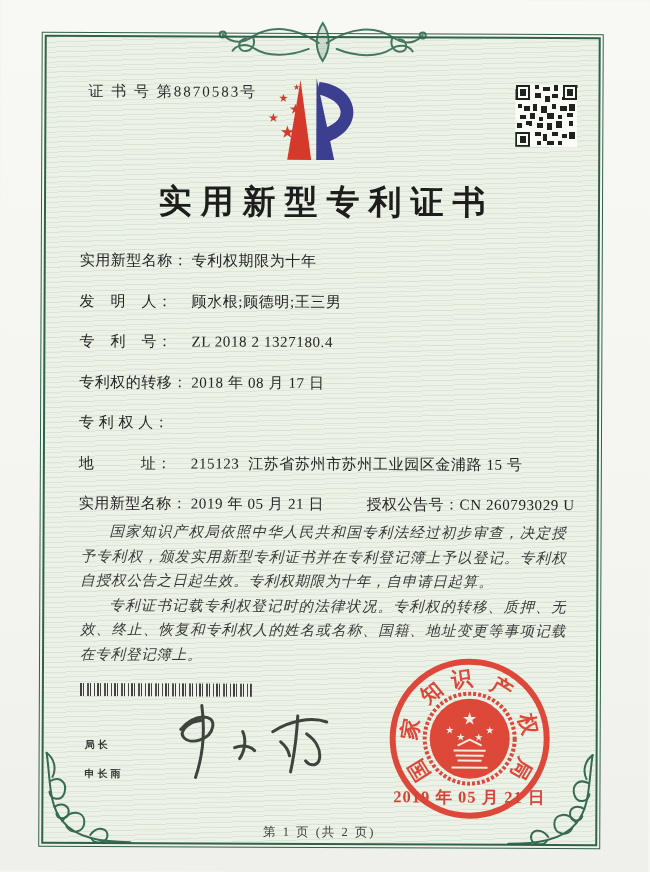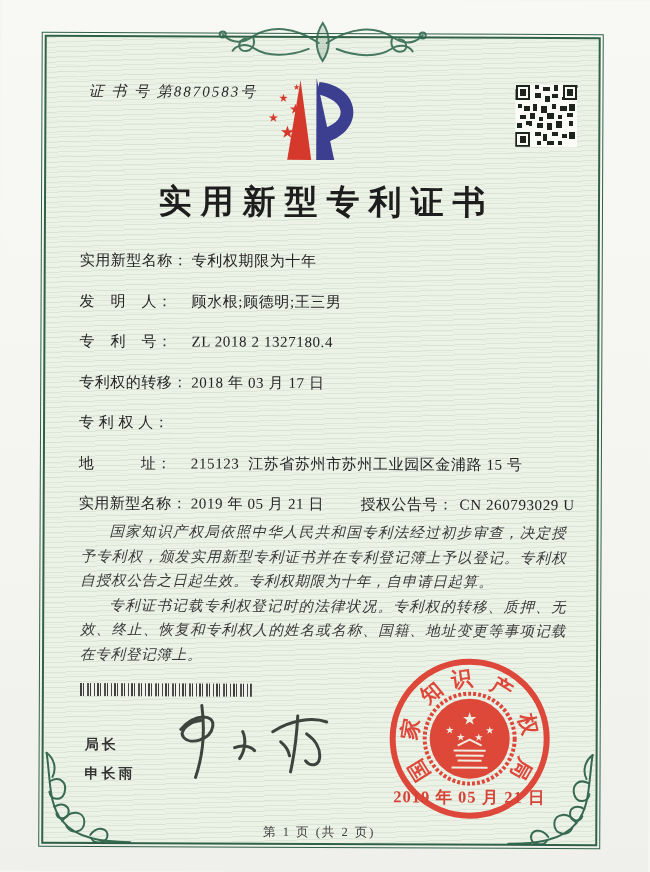--- a/index.html
+++ b/index.html
@@ -8,39 +8,39 @@
     linear-gradient(180deg,#f8f8f4 0%,#f4f5f0 60%,#efefeb 100%);transform:rotate(.25deg);}
   
   .frame{position:absolute;left:40px;top:33px;width:560px;height:813px;
     border:1px solid #2f6247;}
   .frame-inner{position:absolute;inset:2px;border:2px solid #2f6247;
     background:
       repeating-linear-gradient(178deg,rgba(130,165,135,.16) 0 1px,rgba(255,255,255,0) 1px 5px),
       repeating-linear-gradient(2deg,rgba(160,190,160,.08) 0 1px,rgba(255,255,255,0) 1px 7px),
       #edf2e7;}
   .content{position:absolute;inset:0;}
-  .certno{position:absolute;left:46px;top:49px;font-size:15px;letter-spacing:2px;color:#2b2b2b;font-style:italic;}
+  .certno{position:absolute;left:46px;top:49px;font-size:15px;letter-spacing:2px;color:#2b2b2b;}
   .logo{position:absolute;left:216px;top:40px;}
   .qr{position:absolute;left:473px;top:50px;}
   .title{position:absolute;left:0;top:146px;width:100%;text-align:center;
     font-size:33px;font-weight:600;letter-spacing:9px;color:#1d1d1d;text-indent:9px;}
   .rows{position:absolute;left:38px;top:218px;right:26px;font-size:15px;color:#252525;}
   .row{display:flex;align-items:baseline;height:24px;margin-bottom:16.5px;}
   .row .lab{flex:0 0 112px;font-weight:400;letter-spacing:.5px;white-space:pre;}
   .row .val{letter-spacing:.6px;white-space:pre;}
   .row.dual{justify-content:space-between;}
   .pair{display:flex;align-items:baseline;}
   .body-text{position:absolute;left:40px;top:486px;right:34px;font-size:14.5px;
     line-height:24.5px;color:#3a3a3a;text-align:justify;font-style:italic;letter-spacing:.8px;}
   .body-text p{margin:0;text-indent:2em;}
   .barcode{position:absolute;left:40px;top:650px;width:172px;height:13px;opacity:.82;
     background:repeating-linear-gradient(90deg,#1c1c1c 0 2px,#f2f2ec 2px 3px,#1c1c1c 3px 4px,
       #f2f2ec 4px 7px,#2e2e2e 7px 9px,#f2f2ec 9px 10px,#111 10px 11px,#f2f2ec 11px 14px,
       #222 14px 15px,#f2f2ec 15px 17px);}
-  .director{position:absolute;left:45px;top:697px;font-size:14px;font-weight:600;
+  .director{position:absolute;left:45px;top:697px;font-size:10px;font-weight:600;
     color:#333;letter-spacing:3px;line-height:29px;}
   .signature{position:absolute;left:115px;top:662px;}
   .sealbox{position:absolute;left:330px;top:607px;}
   .footer{position:absolute;left:0;top:790px;width:100%;text-align:center;
     font-size:12.5px;color:#3d3d3d;letter-spacing:2px;}
   .orn-top{position:absolute;left:50%;top:-17px;transform:translateX(-50%);}
   .fl-bl{position:absolute;left:1px;bottom:1px;}
   .fl-br{position:absolute;right:1px;bottom:1px;transform:scaleX(-1);}
   svg text{font-family:"Liberation Serif","DejaVu Serif",serif;}
 </style>
@@ -161,36 +161,36 @@
         <div class="row">
           <span class="lab">发　明　人：</span>
           <span class="val">顾水根;顾德明;王三男</span>
         </div>
         <div class="row">
           <span class="lab">专　利　号：</span>
           <span class="val">ZL 2018 2 1327180.4</span>
         </div>
         <div class="row">
           <span class="lab">专利权的转移：</span>
-          <span class="val">2018 年 03 月 17 日</span>
+          <span class="val">2018 年 08 月 17 日</span>
         </div>
         <div class="row">
           <span class="lab">专 利 权 人：</span>
         </div>
         <div class="row">
           <span class="lab">地　　　址：</span>
           <span class="val">215123  江苏省苏州市苏州工业园区金浦路 15 号</span>
         </div>
         <div class="row dual">
           <span class="pair">
             <span class="lab">实用新型名称：</span>
             <span class="val">2019 年 05 月 21 日</span>
           </span>
           <span class="pair">
-            <span class="lab" style="flex-basis:auto;margin-right:6px">授权公告号：</span>
+            <span class="lab" style="flex-basis:auto;">授权公告号：</span>
             <span class="val">CN 260793029 U</span>
           </span>
         </div>
       </div>
 
       <div class="body-text">
         <p>国家知识产权局依照中华人民共和国专利法经过初步审查，决定授予专利权，颁发实用新型专利证书并在专利登记簿上予以登记。专利权自授权公告之日起生效。专利权期限为十年，自申请日起算。</p>
         <p>专利证书记载专利权登记时的法律状况。专利权的转移、质押、无效、终止、恢复和专利权人的姓名或名称、国籍、地址变更等事项记载在专利登记簿上。</p>
       </div>
 

